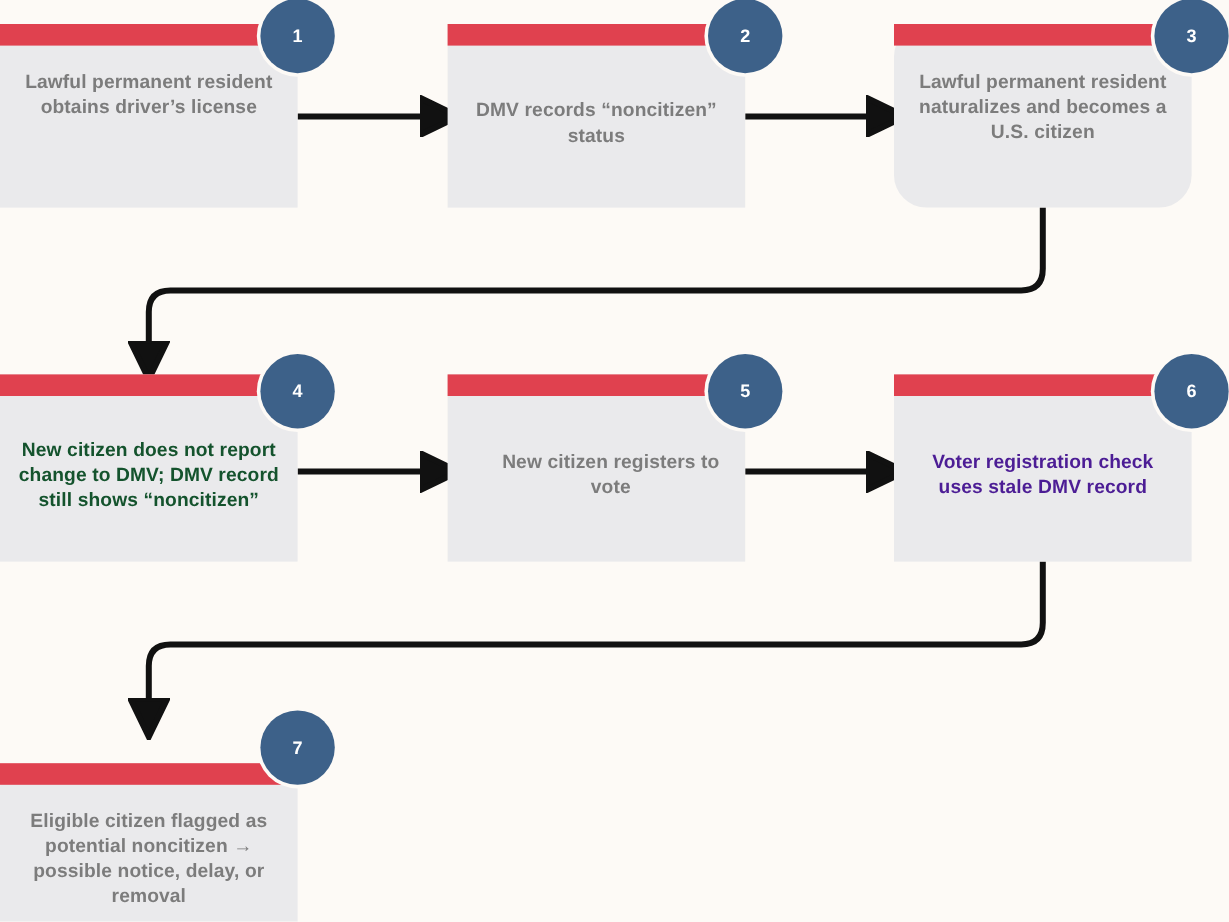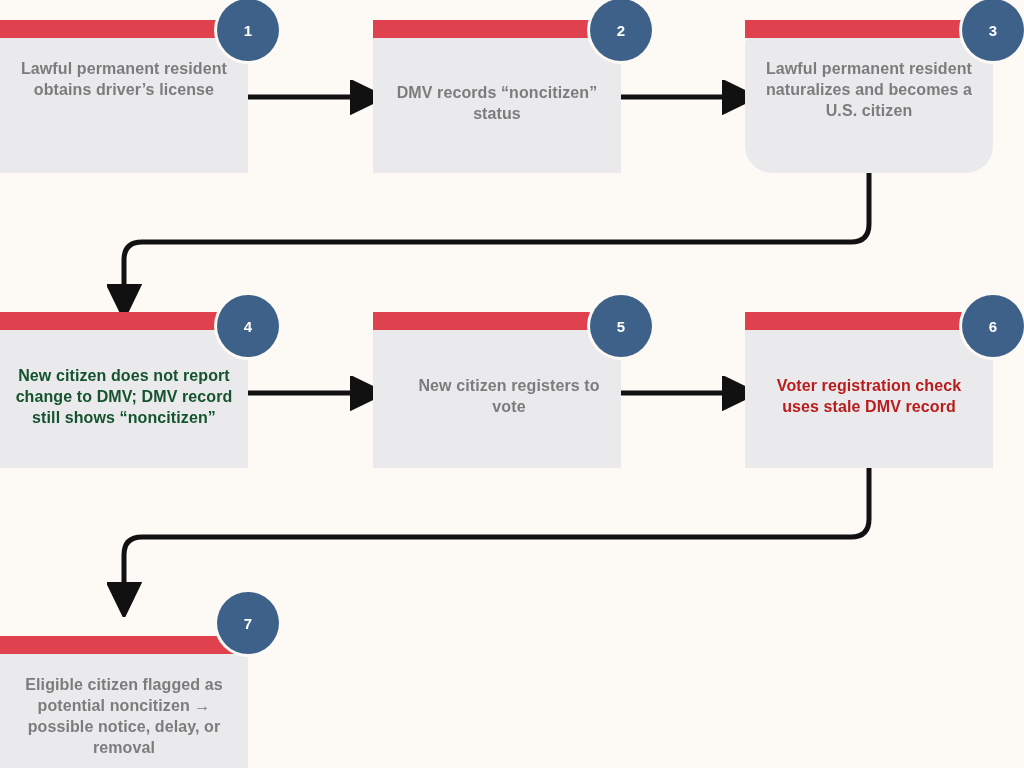--- a/index.html
+++ b/index.html
@@ -162,21 +162,21 @@
       <div class="label" style="color: rgb(124, 124, 124); padding-left: 24px;">New citizen registers to vote</div>
     </div>
   </div>
   <div class="badge" style="left: 590px; top: 295px; background: rgb(61, 97, 137); color: rgb(255, 255, 255); box-shadow: rgb(253, 250, 246) 0px 0px 0px 3px;">
     <span>5</span>
   </div>
 
   <div class="step row2 col3 vcenter" style="background: rgb(234, 234, 236);">
     <div class="accent" style="background: rgb(224, 65, 79);"></div>
     <div class="body">
-      <div class="label" style="color: #b91c1c;">Voter registration check uses stale DMV record</div>
+      <div class="label" style="color: #4c1d95;">Voter registration check uses stale DMV record</div>
     </div>
   </div>
   <div class="badge" style="left: 962px; top: 295px; background: rgb(61, 97, 137); color: rgb(255, 255, 255); box-shadow: rgb(253, 250, 246) 0px 0px 0px 3px;">
     <span>6</span>
   </div>
 
   <div class="step row3 col1" style="background: rgb(234, 234, 236);">
     <div class="accent" style="background: rgb(224, 65, 79);"></div>
     <div class="body">
       <div class="label" style="color: rgb(124, 124, 124);">Eligible citizen flagged as potential noncitizen → possible notice, delay, or removal</div>

